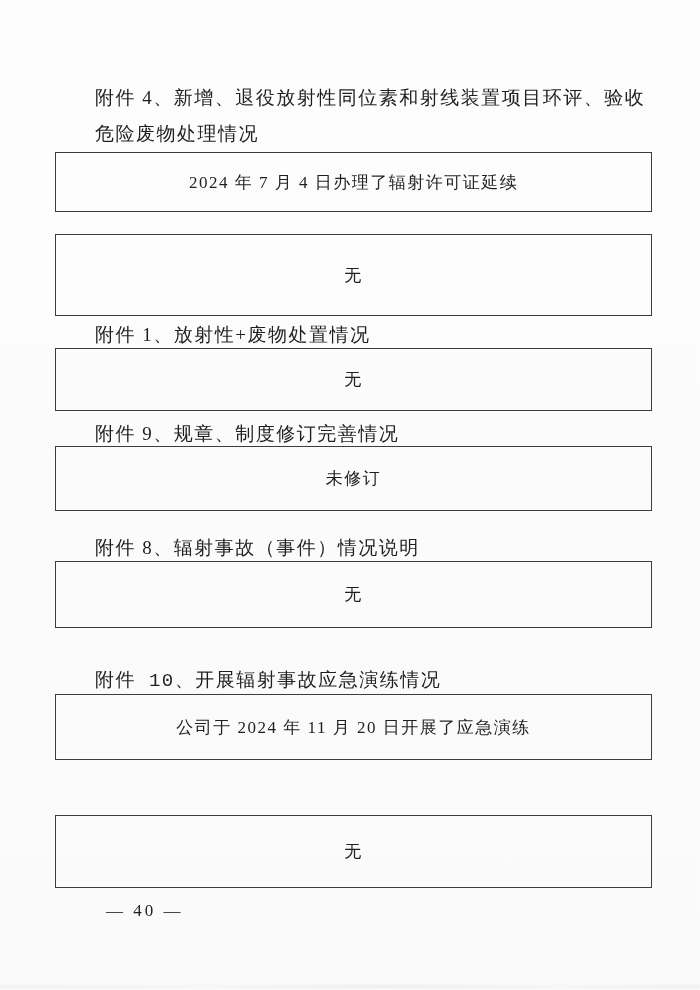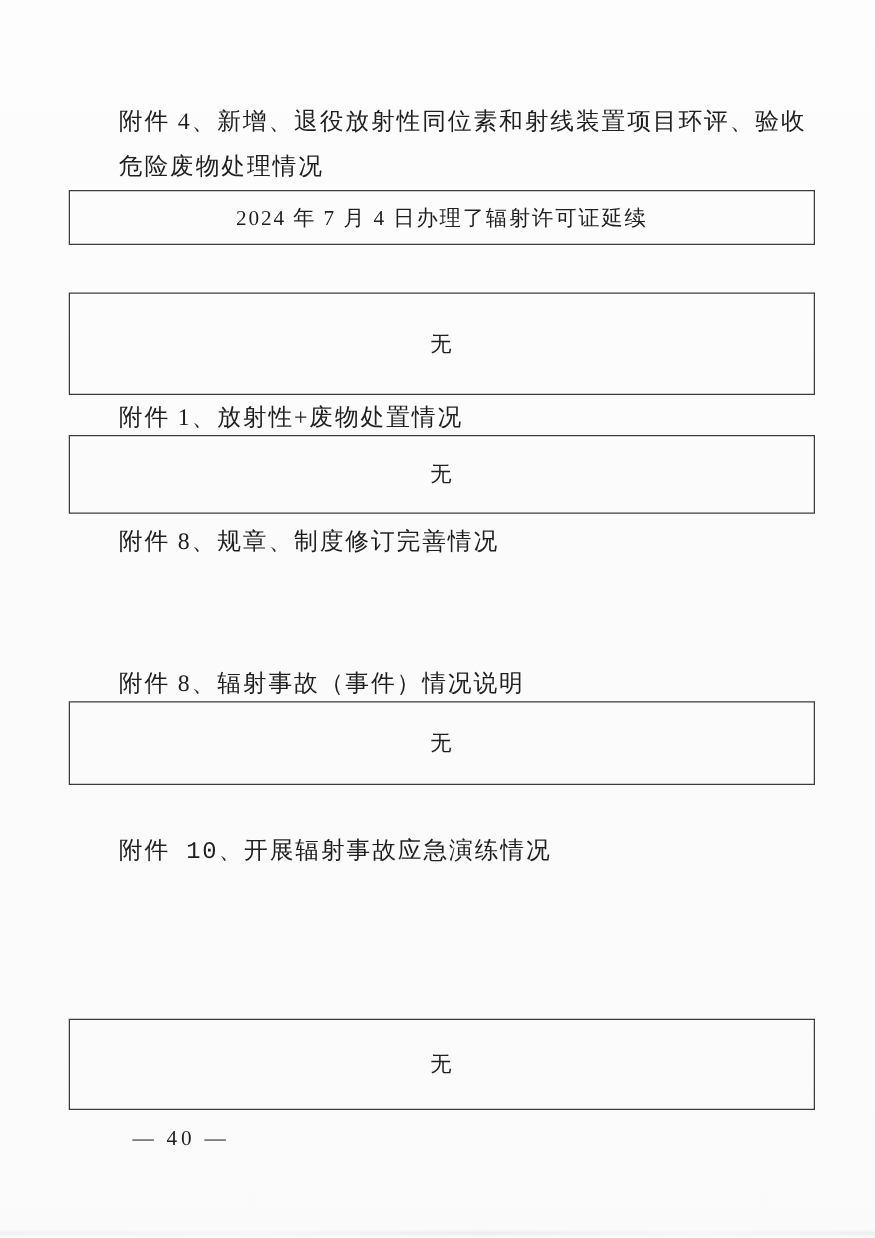--- a/index.html
+++ b/index.html
@@ -52,21 +52,21 @@
     left:106px;
     top:901px;
     font-size:17px;
     letter-spacing:3px;
     color:var(--ink);
     white-space:nowrap;
   }
   
   .h4a{top:85px;}
   .h4b{top:121px;}
-  .b4{top:152px;height:44px;}
+  .b4{top:152px;height:60px;}
   .h6{top:209px;}
   .b6{top:234px;height:82px;}
   .h7{top:322px;}
   .b7{top:348px;height:63px;}
   .h8{top:421px;}
   .b8{top:446px;height:65px;}
   .h9{top:535px;}
   .b9{top:561px;height:67px;}
   .h10{top:668px;font-family:Liberation Mono, monospace;}
   .b10{top:694px;height:66px;}
@@ -96,28 +96,34 @@
 
   <div class="content-box b6">
     <span class="content-text">无</span>
   </div>
 
   <div class="heading h7">附件 1、放射性+废物处置情况</div>
   <div class="content-box b7">
     <span class="content-text">无</span>
   </div>
 
-  <div class="heading h8">附件 8、规章、制度修订完善情况</div>
+  <div class="heading h8">附件 9、规章、制度修订完善情况</div>
+  <div class="content-box b8">
+    <span class="content-text">未修订</span>
+  </div>
 
   <div class="heading h9">附件 8、辐射事故（事件）情况说明</div>
   <div class="content-box b9">
     <span class="content-text">无</span>
   </div>
 
   <div class="heading h10">附件 10、开展辐射事故应急演练情况</div>
+  <div class="content-box b10">
+    <span class="content-text">公司于 2024 年 11 月 20 日开展了应急演练</span>
+  </div>
 
   <div class="content-box b11">
     <span class="content-text">无</span>
   </div>
 
   <div class="page-number">— 40 —</div>
 
   <div class="scan-edge"></div>
 </div>
 

